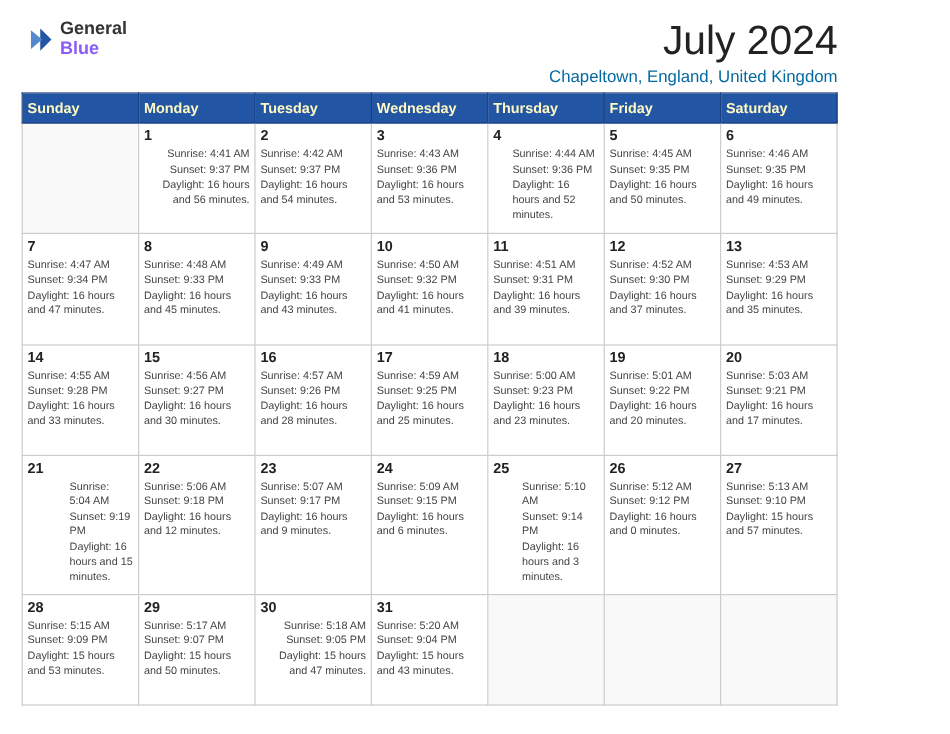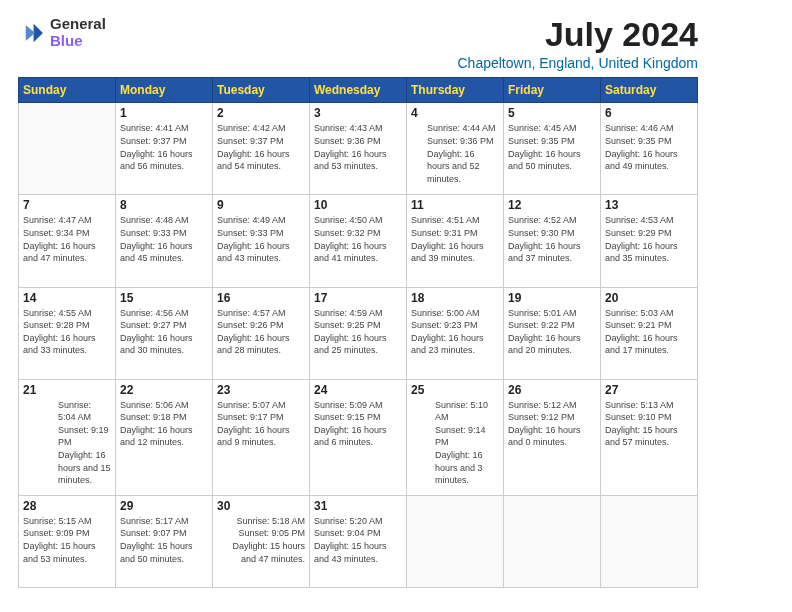--- a/index.html
+++ b/index.html
@@ -45,38 +45,38 @@
     }
     .logo-icon {
       width: 28px;
       height: 28px;
     }
     .title-block {
       text-align: right;
     }
     .month-title {
       font-size: 34px;
-      font-weight: bold;
+      font-weight: normal;
       color: #222;
       line-height: 1.1;
     }
     .subtitle {
       font-size: 14px;
       color: #0369a1;
       margin-top: 2px;
     }
     .calendar-table {
       width: 100%;
       border-collapse: collapse;
       flex: 1;
       table-layout: fixed;
     }
     .calendar-table th {
       background-color: #2255a4;
-      color: #fde047;
+      color: #fef9c3;
       font-size: 12px;
       font-weight: bold;
       padding: 5px 4px;
       text-align: left;
       border: 1px solid #1a4080;
     }
     .calendar-table td {
       border: 1px solid #ccc;
       vertical-align: top;
       padding: 3px 4px;
@@ -132,21 +132,21 @@
         <th>Thursday</th>
         <th>Friday</th>
         <th>Saturday</th>
       </tr>
     </thead>
     <tbody id="calendar-body">
     <tr>
           <td class="empty"></td>
           <td>
             <span class="day-number">1</span>
-            <div class="day-info" style="white-space: pre-line;">Sunrise: 4:41 AM
+            <div class="day-info" style="white-space: pre-line; text-align: right;">Sunrise: 4:41 AM
 Sunset: 9:37 PM
 Daylight: 16 hours and 56 minutes.</div>
           </td>
           <td>
             <span class="day-number">2</span>
             <div class="day-info" style="white-space: pre-line;">Sunrise: 4:42 AM
 Sunset: 9:37 PM
 Daylight: 16 hours and 54 minutes.</div>
           </td>
           <td>

